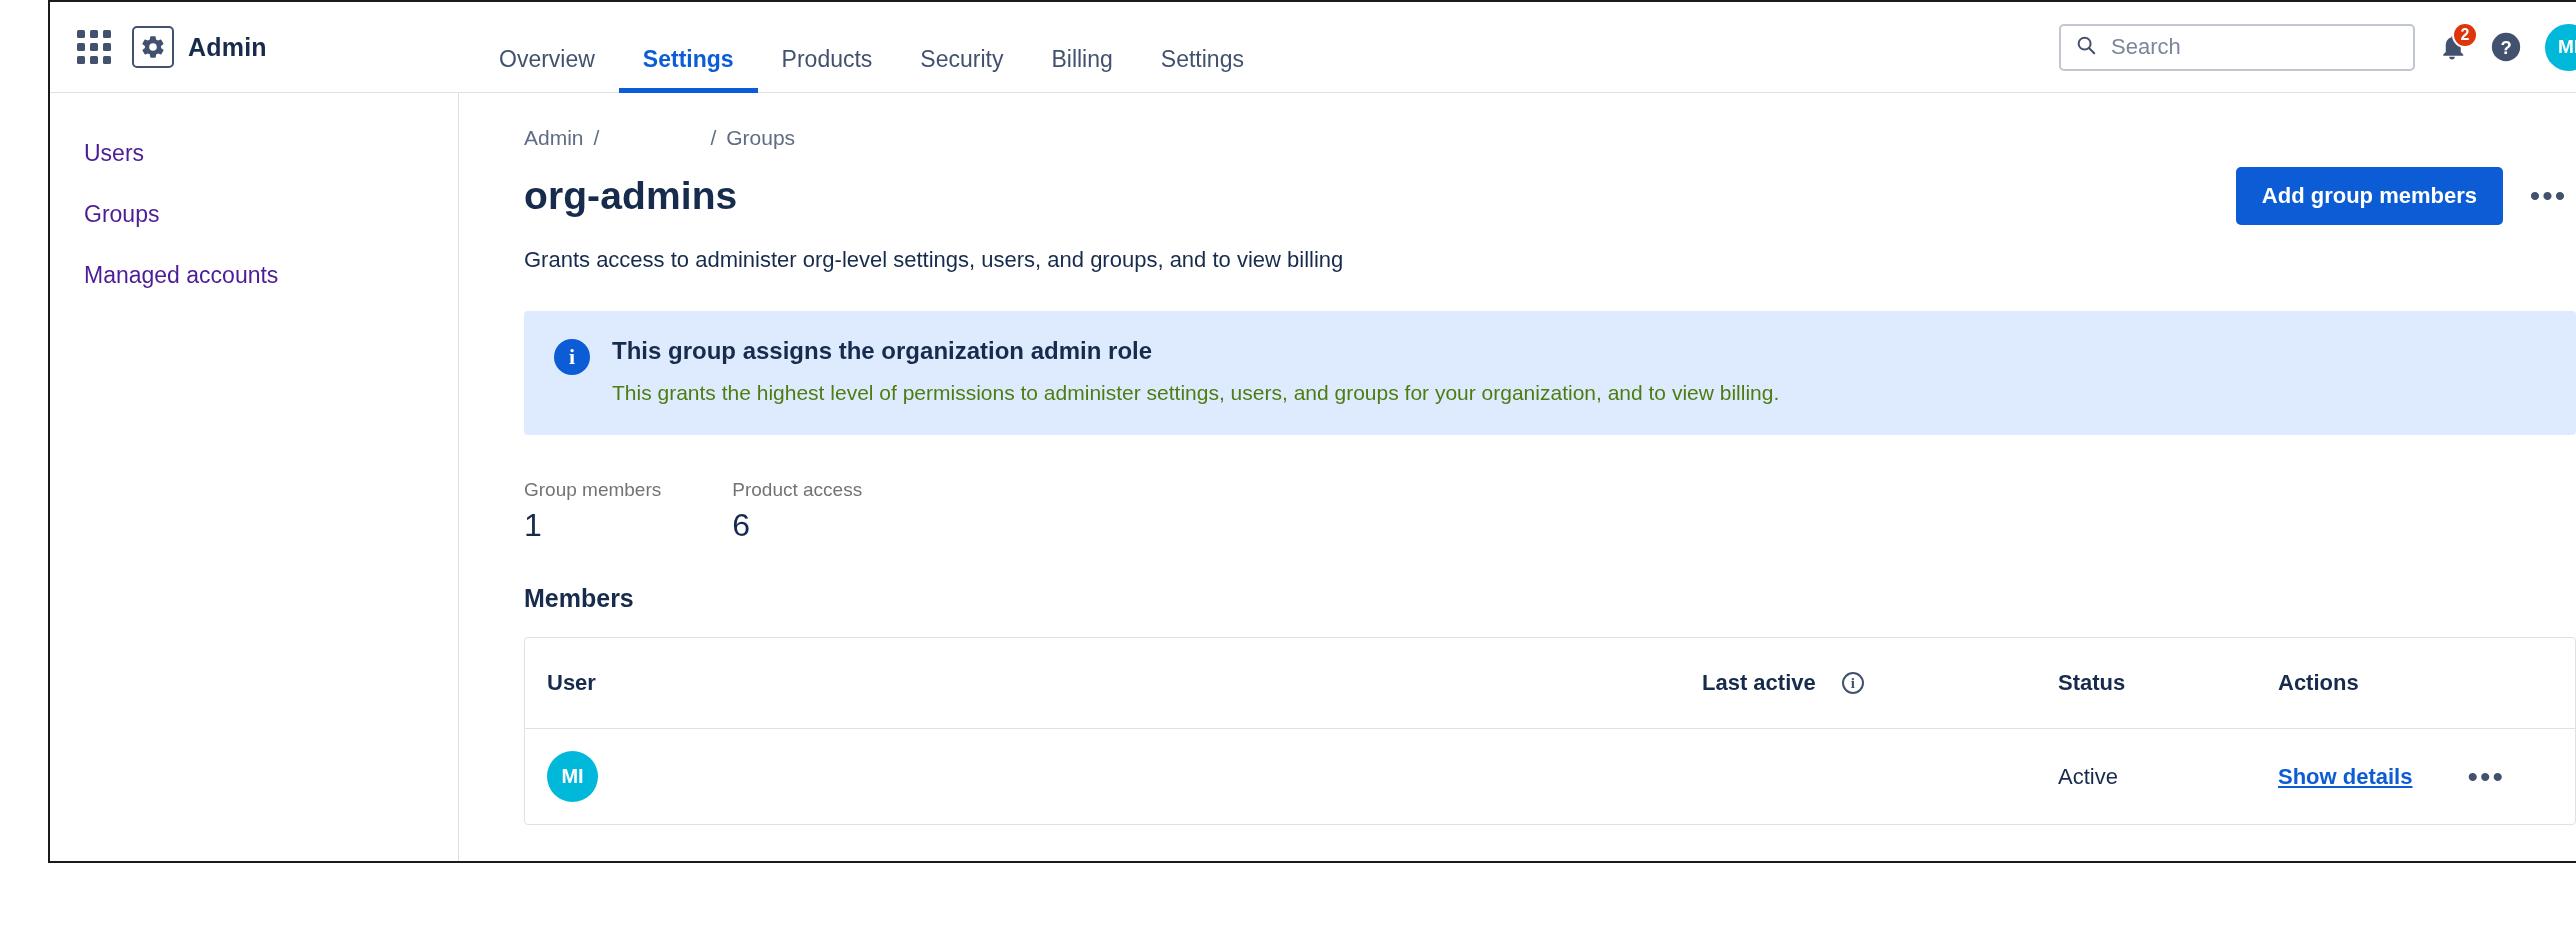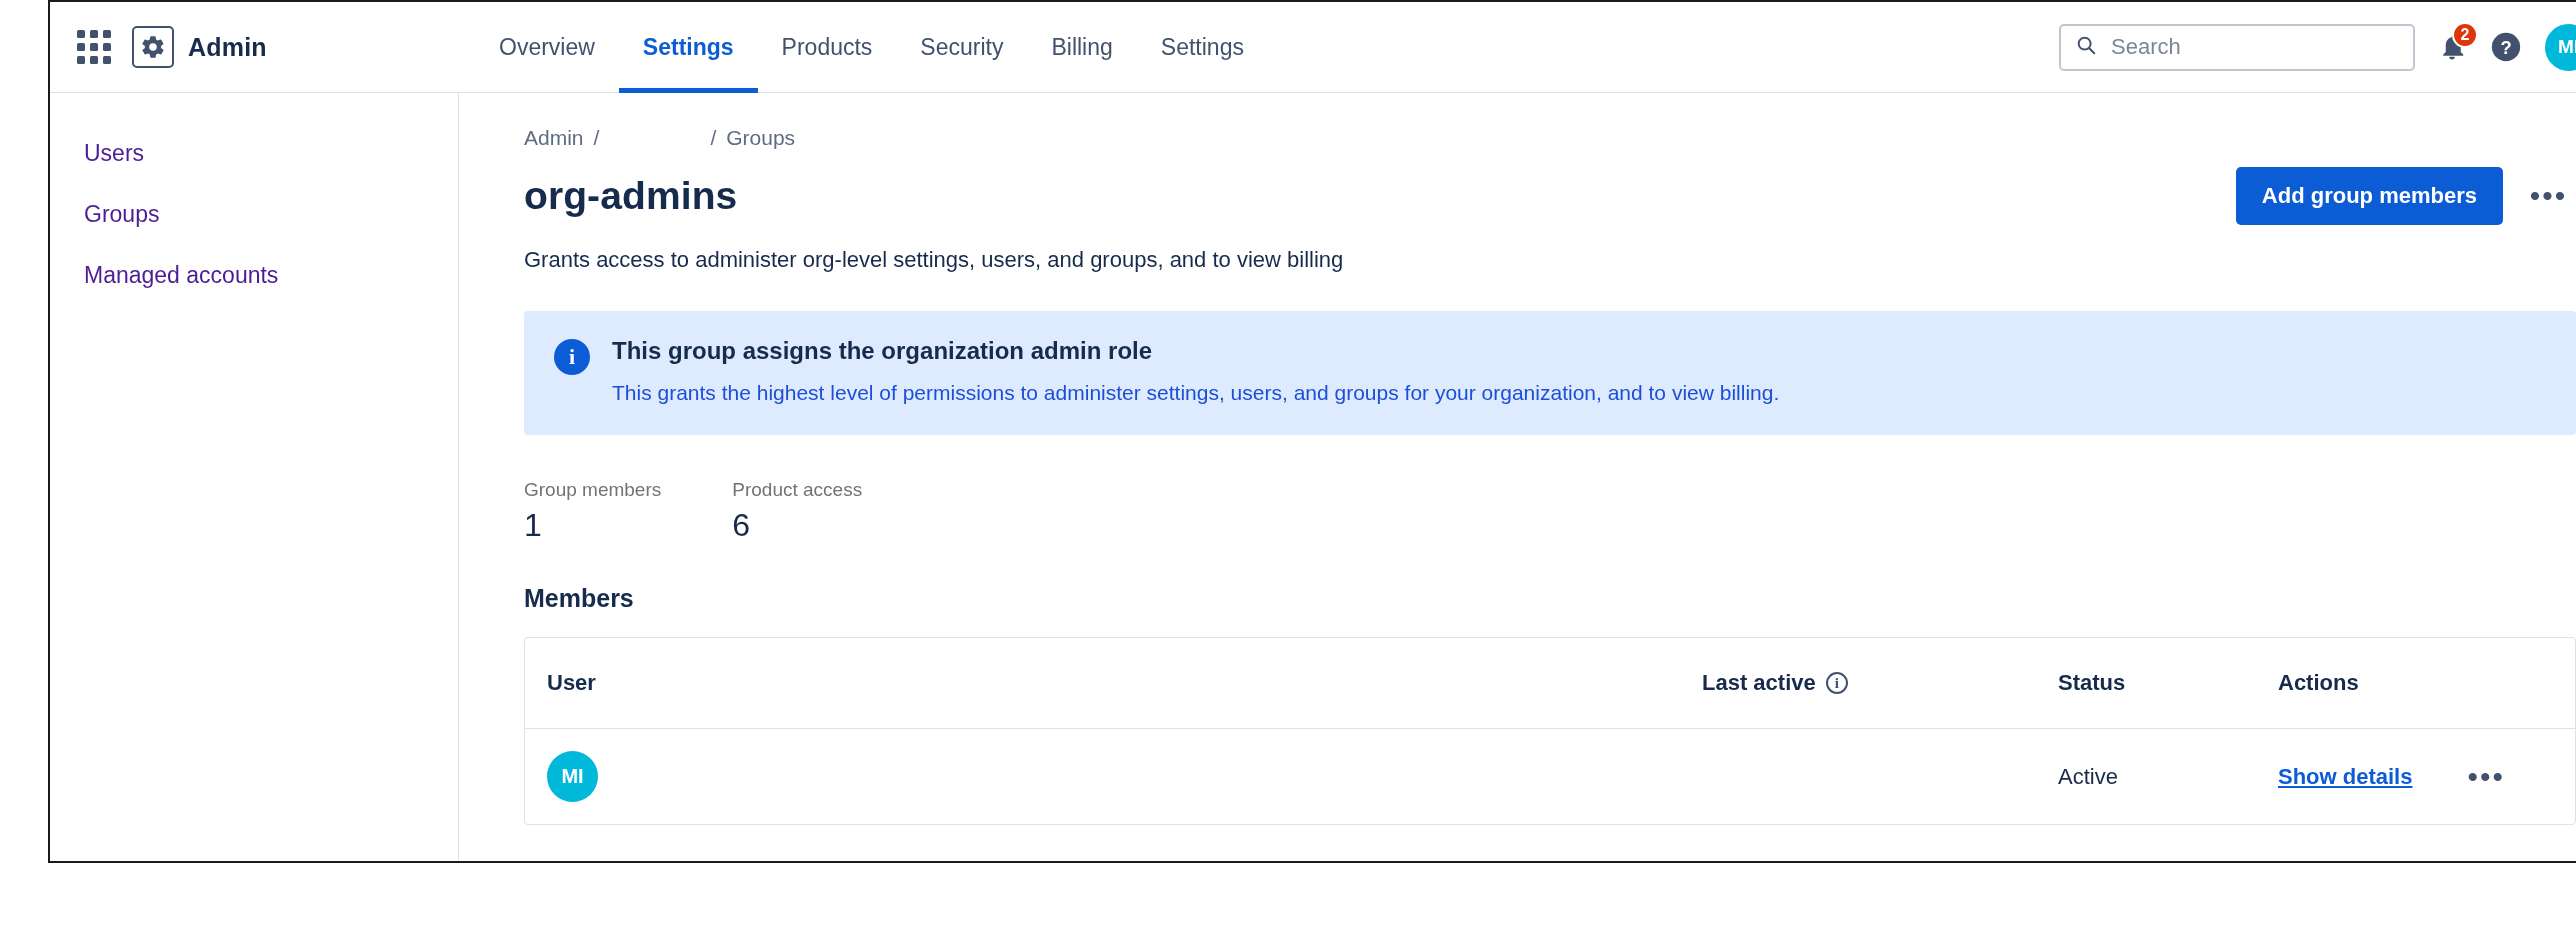--- a/index.html
+++ b/index.html
@@ -67,21 +67,21 @@
 
   .topnav-tabs {
     display: flex;
     align-items: center;
     height: 91px;
     gap: 0;
   }
   .tab {
     font-size: 23px;
     color: #42526e;
-    padding: 0 24px;
+    padding: 12px 24px;
     height: 91px;
     line-height: 91px;
     cursor: pointer;
     white-space: nowrap;
   }
   .tab.active {
     color: #0b5cd5;
     font-weight: bold;
     box-shadow: inset 0 -5px 0 0 #0b5cd5;
   }
@@ -245,21 +245,21 @@
     margin-top: 2px;
     font-family: "Liberation Serif", serif;
   }
   .banner-title {
     font-size: 24px;
     font-weight: bold;
     color: #172b4d;
   }
   .banner-text {
     font-size: 21px;
-    color: #1d4ed8;
+    color: #4d7c0f;
     margin-top: 16px;
   }
 
   
   .stats {
     display: flex;
     gap: 71px;
     margin-top: 44px;
   }
   .stat-label {
@@ -296,21 +296,21 @@
     font-size: 22px;
     font-weight: bold;
     color: #172b4d;
   }
   .trow {
     height: 95px;
     font-size: 22px;
     color: #172b4d;
   }
   .col-user { width: 1177px; padding-left: 22px; }
-  .col-last { width: 356px; display:flex; align-items:center; gap:10px; }
+  .col-last { width: 356px; display:flex; align-items:center; gap:26px; }
   .col-status { width: 220px; }
   .col-actions { width: 297px; display: flex; align-items: center; gap: 55px; }
   .help-circle {
     width: 22px; height: 22px;
     border: 2px solid #42526e;
     border-radius: 50%;
     color: #42526e;
     font-size: 15px;
     display: flex; align-items: center; justify-content: center;
     font-family: "Liberation Serif", serif;

